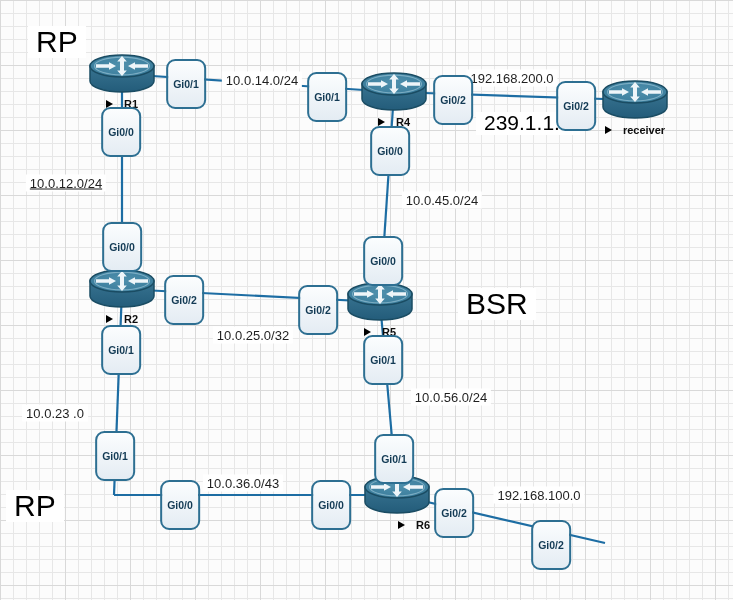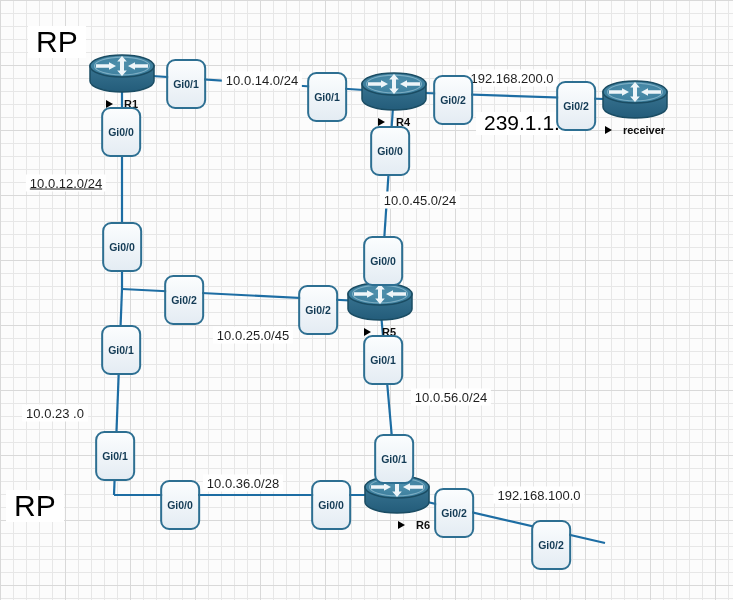--- a/index.html
+++ b/index.html
@@ -65,31 +65,32 @@
     <line x1="122" y1="74" x2="122" y2="289"></line>
     <line x1="394" y1="92" x2="380" y2="302"></line>
     <line x1="122" y1="289" x2="380" y2="302"></line>
     <line x1="122" y1="289" x2="114" y2="495"></line>
     <line x1="380" y1="302" x2="397" y2="495"></line>
     <line x1="114" y1="495" x2="397" y2="495"></line>
     <line x1="397" y1="495" x2="605" y2="543"></line>
   </svg>
 
   <div class="annotation" style="left:28px;top:26px;">RP</div>
+  <div class="annotation" style="left:458px;top:288px;">BSR</div>
   <div class="annotation" style="left:6px;top:490px;">RP</div>
   <div class="annotation small" style="left:476px;top:112px;">239.1.1.1</div>
 
   <div class="netlabel" style="left:262px;top:80px;">10.0.14.0/24</div>
   <div class="netlabel" style="left:512px;top:78px;">192.168.200.0</div>
   <div class="netlabel" style="left:66px;top:183px;text-decoration:underline;">10.0.12.0/24</div>
-  <div class="netlabel" style="left:420px;top:200px;">10.0.45.0/24</div>
-  <div class="netlabel" style="left:253px;top:335px;">10.0.25.0/45</div>
+  <div class="netlabel" style="left:442px;top:200px;">10.0.45.0/24</div>
+  <div class="netlabel" style="left:253px;top:335px;">10.0.25.0/32</div>
   <div class="netlabel" style="left:55px;top:413px;">10.0.23 .0</div>
   <div class="netlabel" style="left:451px;top:397px;">10.0.56.0/24</div>
-  <div class="netlabel" style="left:243px;top:483px;">10.0.36.0/28</div>
+  <div class="netlabel" style="left:243px;top:483px;">10.0.36.0/43</div>
   <div class="netlabel" style="left:539px;top:495px;">192.168.100.0</div>
 
   <div class="badge" style="left:186px;top:84px;">Gi0/1</div>
   <div class="badge" style="left:327px;top:97px;">Gi0/1</div>
   <div class="badge" style="left:453px;top:100px;">Gi0/2</div>
   <div class="badge" style="left:576px;top:106px;">Gi0/2</div>
   <div class="badge" style="left:121px;top:132px;">Gi0/0</div>
   <div class="badge" style="left:122px;top:247px;">Gi0/0</div>
   <div class="badge" style="left:390px;top:151px;">Gi0/0</div>
   <div class="badge" style="left:383px;top:261px;">Gi0/0</div>
@@ -124,20 +125,29 @@
   </div>
   <div class="node" style="left:602px;top:80px;">
     <svg class="ricon">
         <use href="#routerSym"></use>
       </svg>
     <span class="node-label">
         <span class="play"></span>
         <span>receiver</span>
       </span>
   </div>
+  <div class="node" style="left:89px;top:269px;">
+    <svg class="ricon">
+        <use href="#routerSym"></use>
+      </svg>
+    <span class="node-label">
+        <span class="play"></span>
+        <span>R2</span>
+      </span>
+  </div>
   <div class="node" style="left:347px;top:282px;">
     <svg class="ricon">
         <use href="#routerSym"></use>
       </svg>
     <span class="node-label">
         <span class="play"></span>
         <span>R5</span>
       </span>
   </div>
   <div class="node" style="left:364px;top:475px;text-align:right;">

